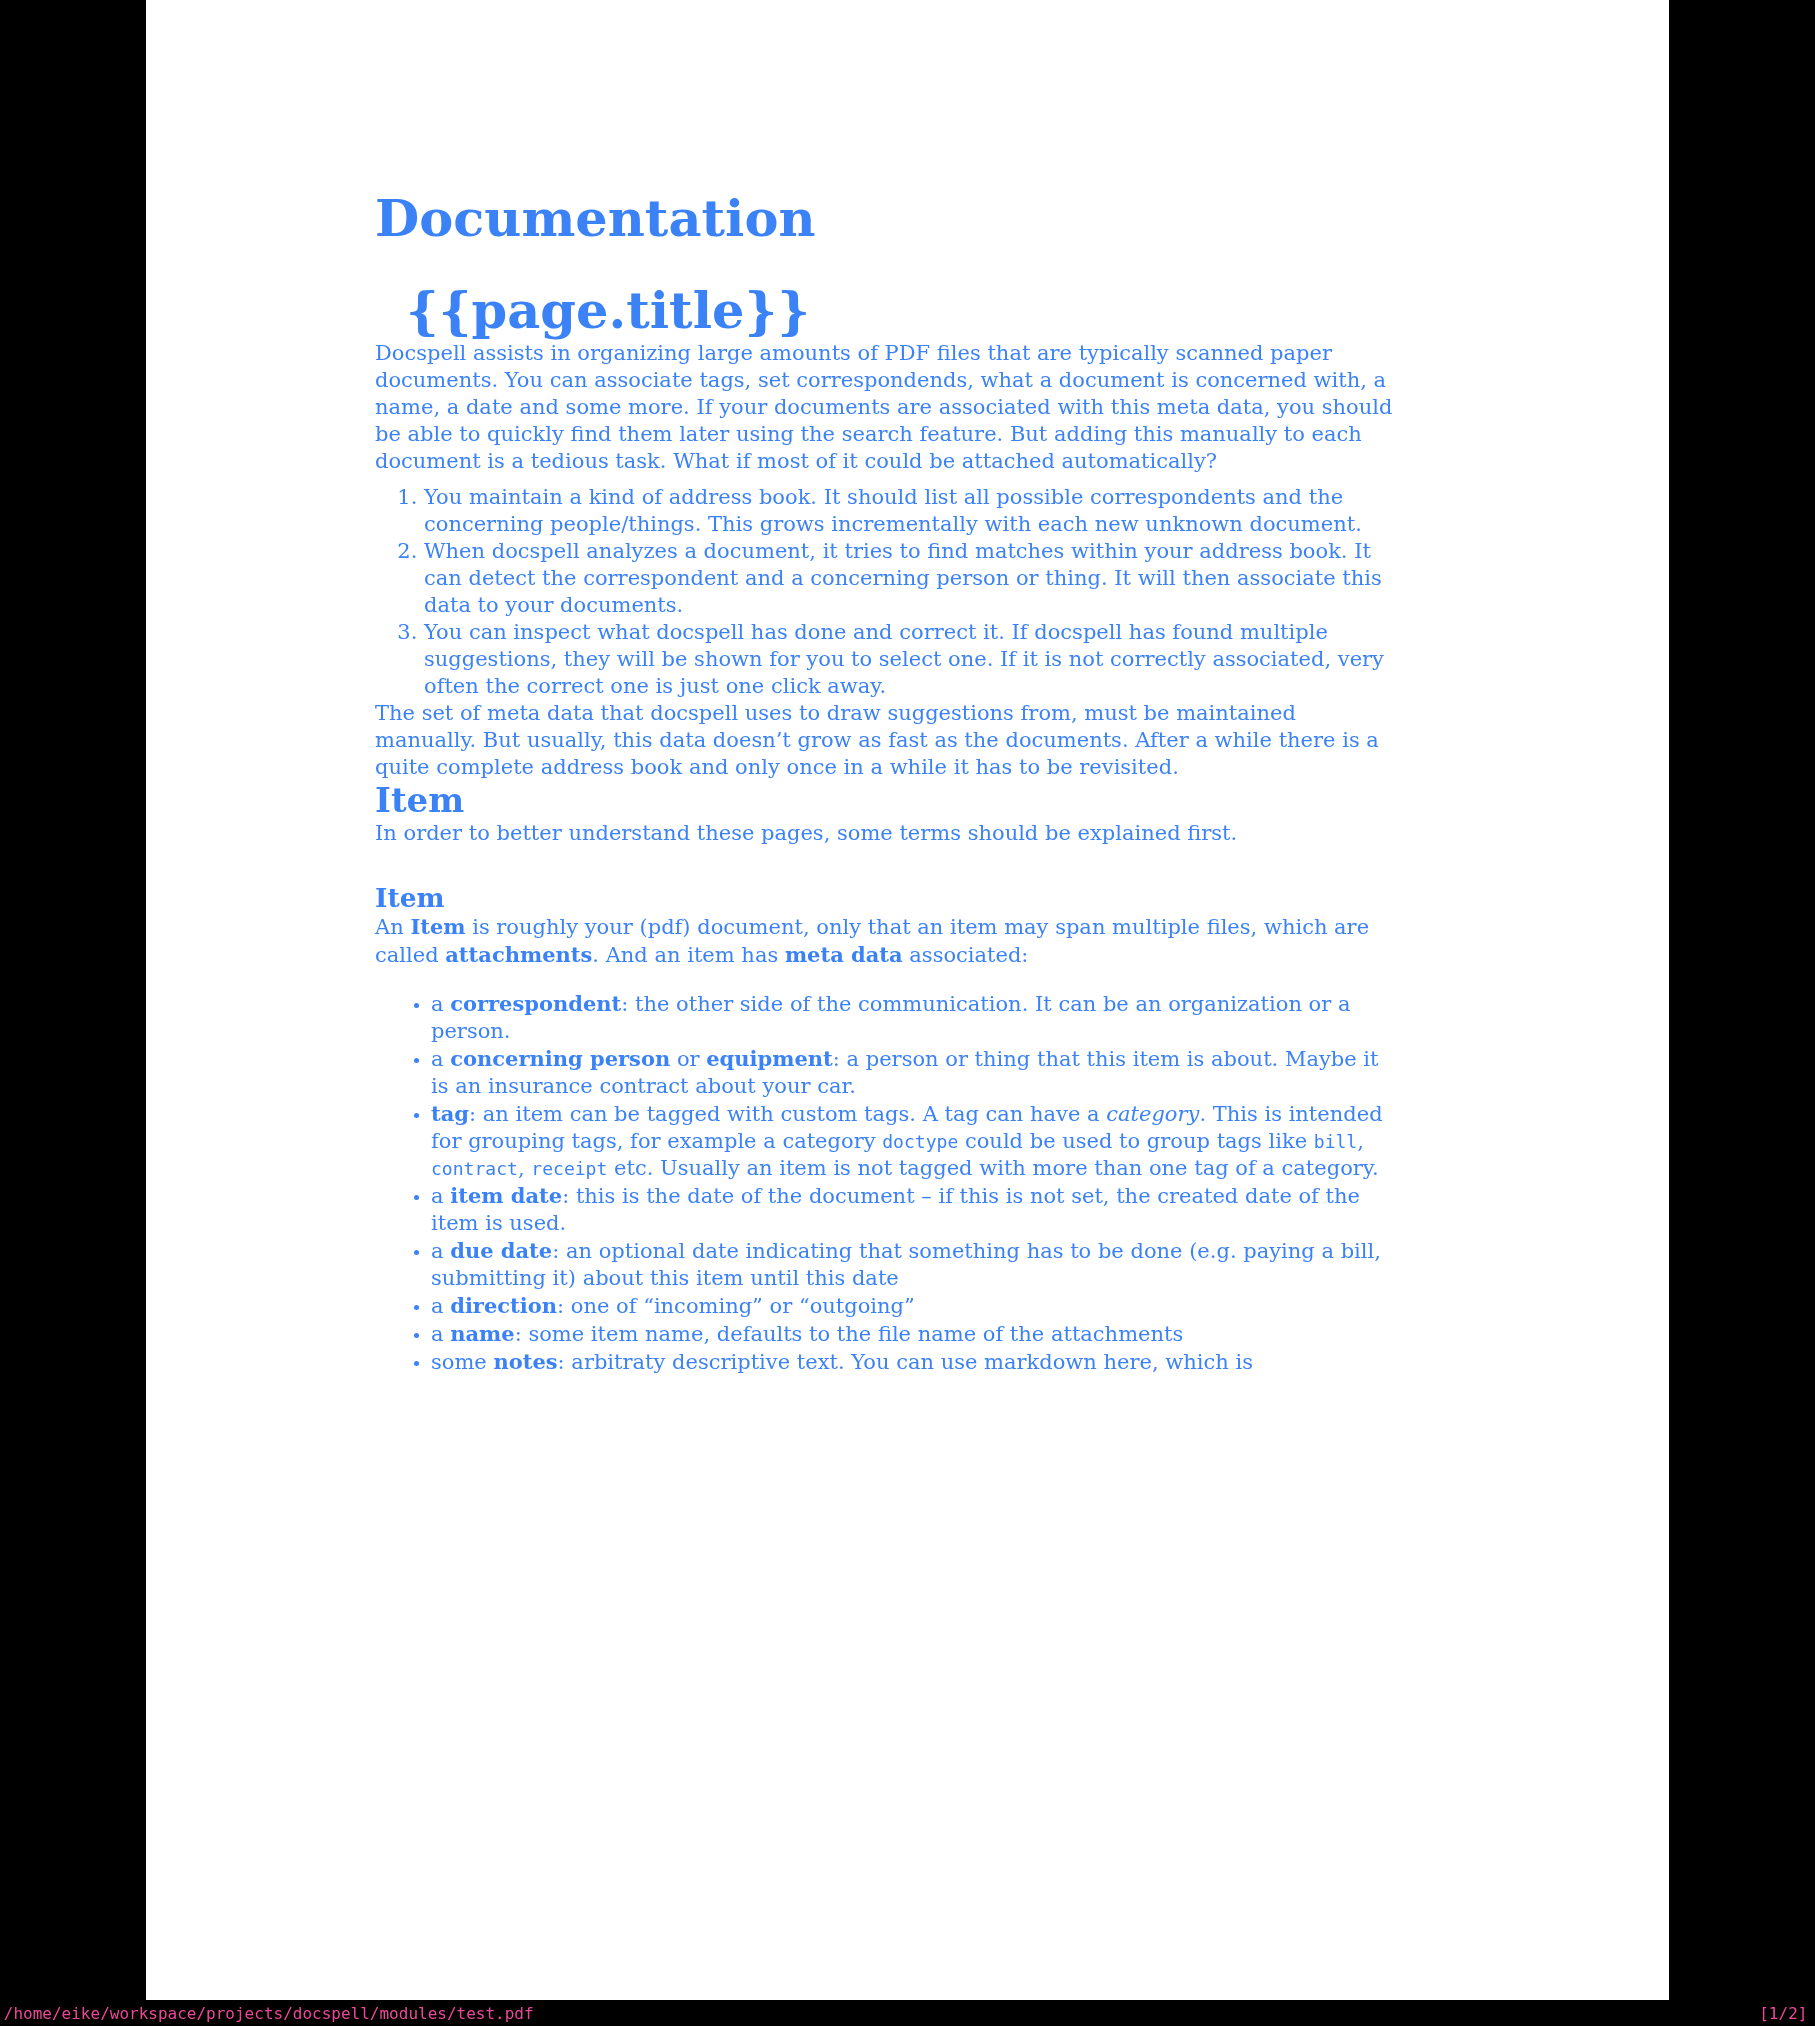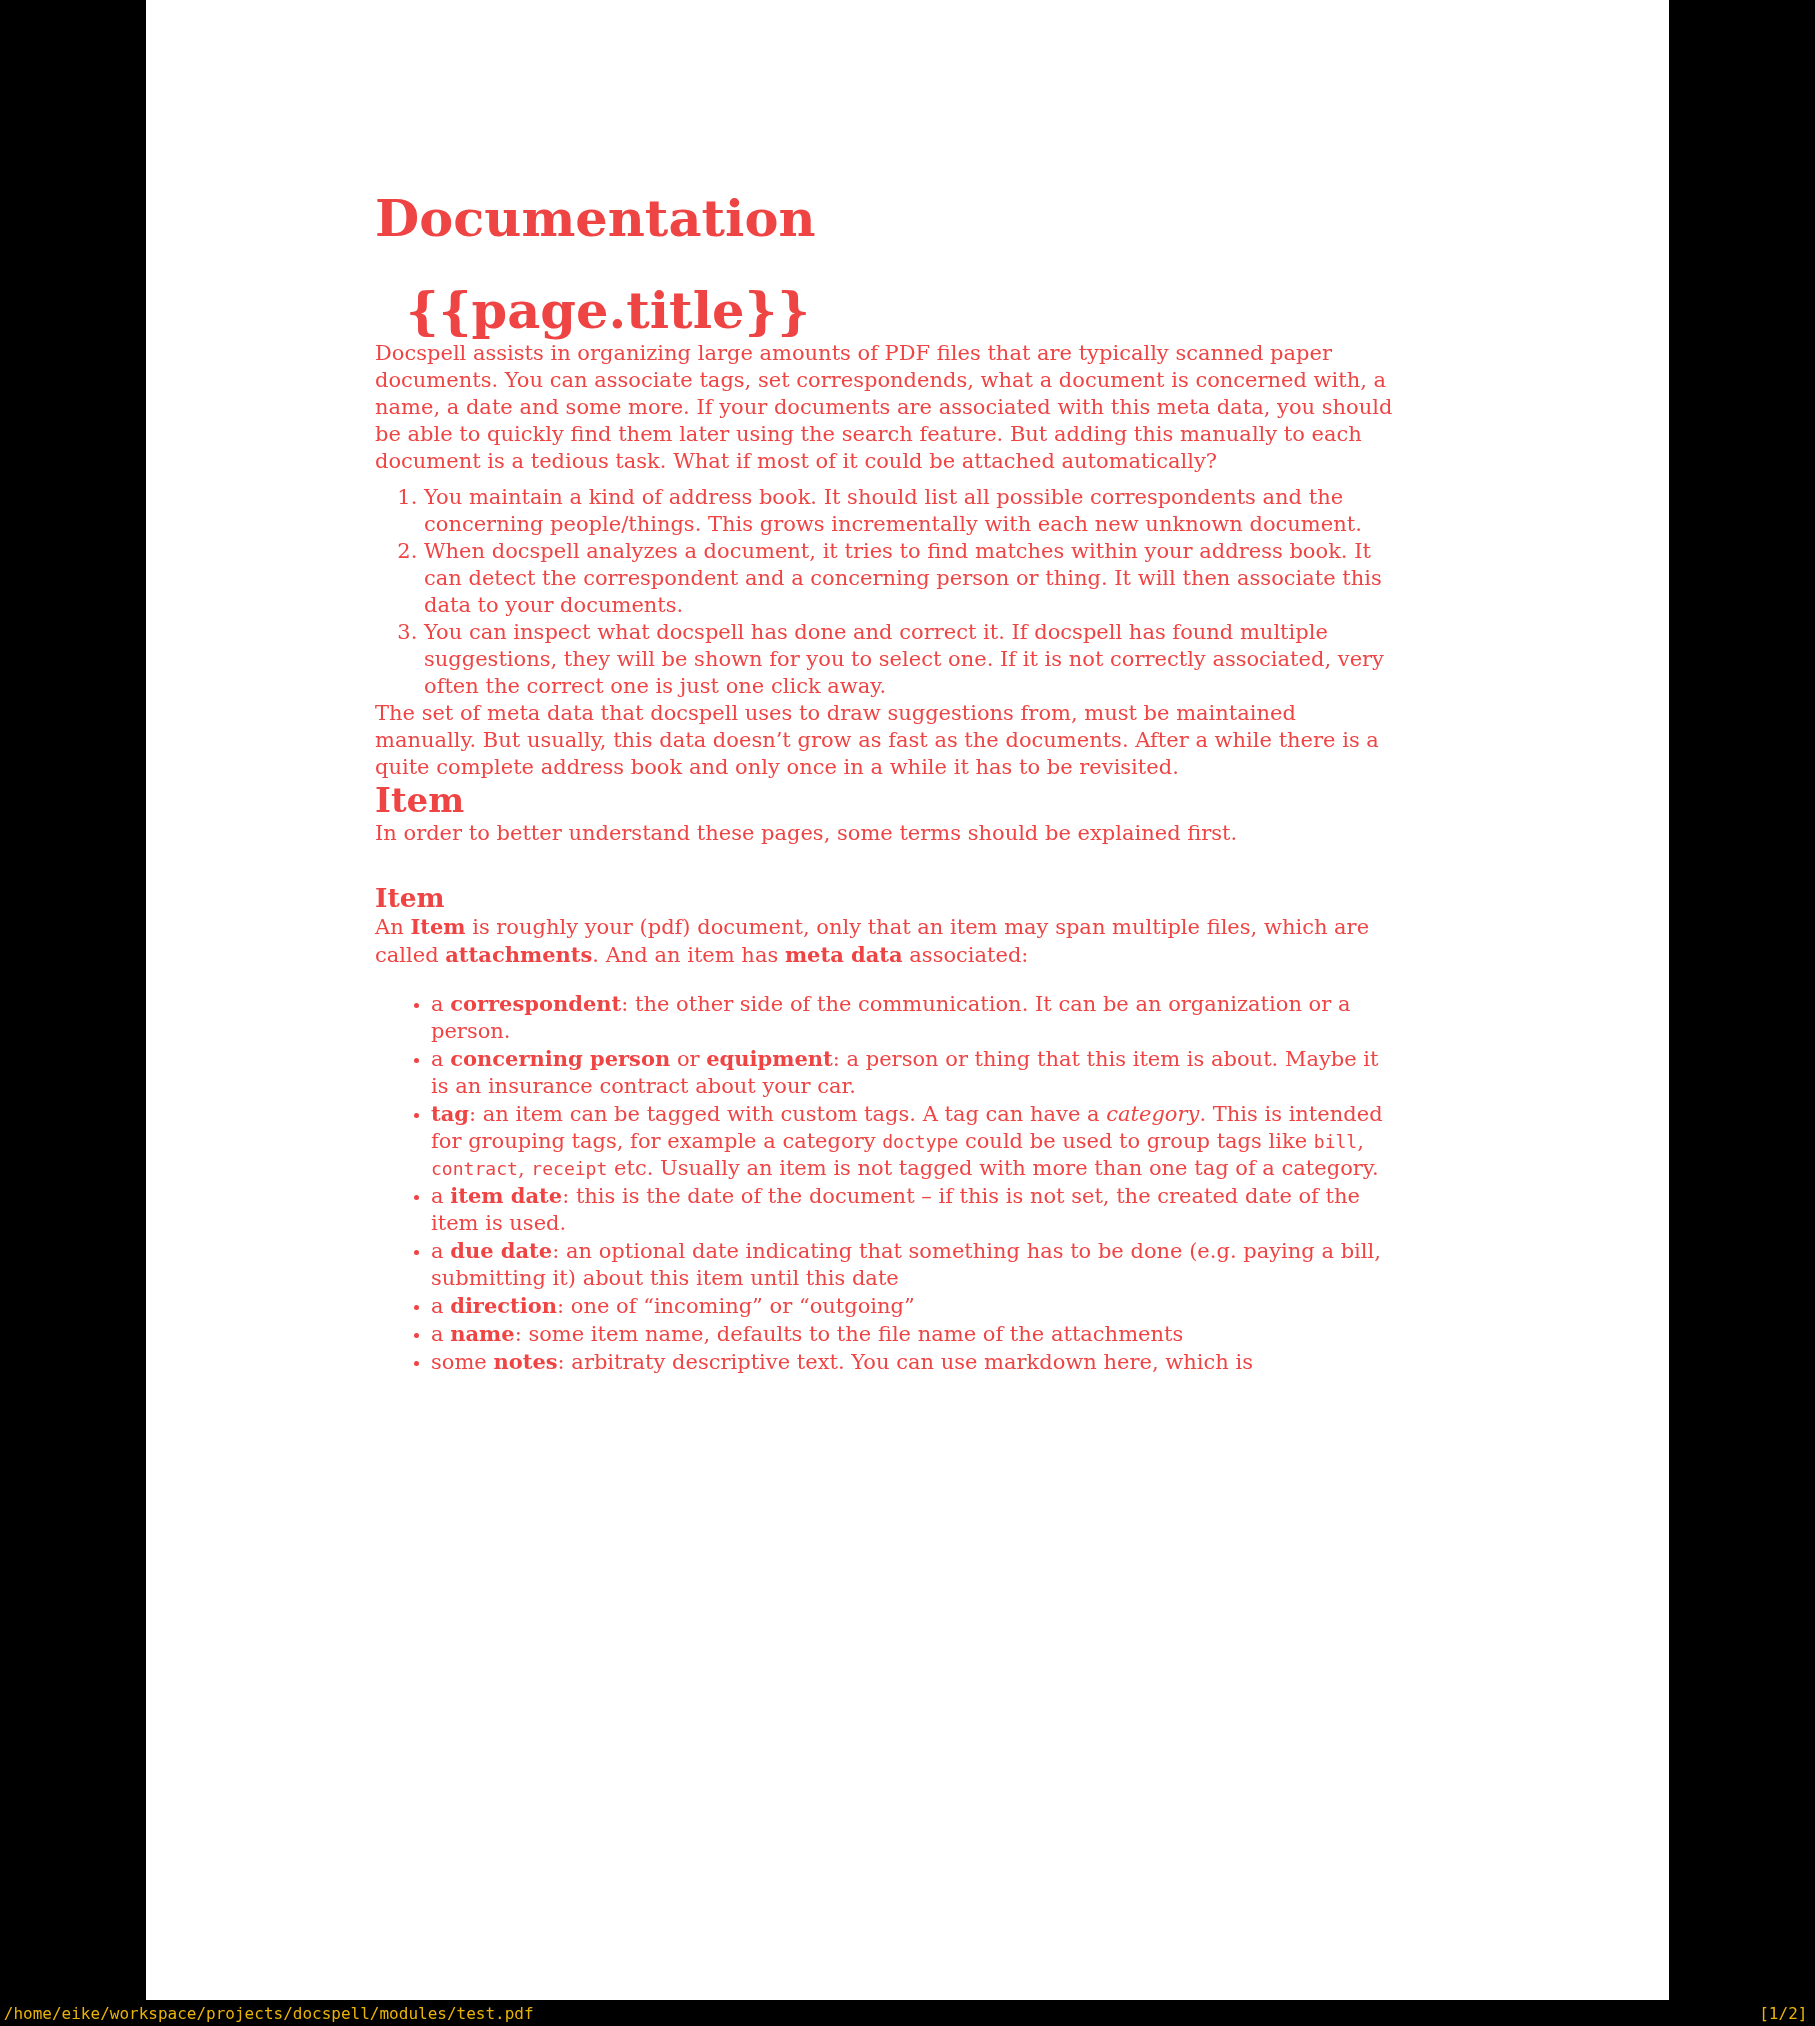--- a/index.html
+++ b/index.html
@@ -11,21 +11,21 @@
     overflow: hidden;
     font-family: "DejaVu Serif", serif;
   }
   .page {
     position: absolute;
     left: 146px;
     top: 0;
     width: 1523px;
     height: 2001px;
     background: #ffffff;
-    color: #ef4444;
+    color: #3b82f6;
   }
   .content {
     position: absolute;
     left: 229px;
     top: 0;
     width: 1022px;
   }
   .content h1, .content h2, .content h3, .content p, .content ol, .content ul {
     margin: 0; padding: 0;
   }
@@ -46,21 +46,21 @@
   ul.meta        { margin-top: 21px; padding-left: 56px; font-size: 21px; line-height: 27px; list-style: disc; }
   ul.meta li::marker { font-size: 0.75em; }
   .b { font-weight: bold; }
   .i { font-style: italic; }
   .c { font-family: "DejaVu Sans Mono", monospace; font-size: 0.86em; }
   .statusbar {
     position: absolute;
     left: 0; bottom: 0;
     width: 100%; height: 25.6px;
     background: #000000;
-    color: #eab308;
+    color: #ec4899;
     font-family: "DejaVu Sans Mono", monospace;
     font-size: 16px;
     display: flex;
     justify-content: space-between;
     align-items: center;
     box-sizing: border-box;
     padding: 0 7.6px 0 3.8px;
   }
 </style>
 </head>

